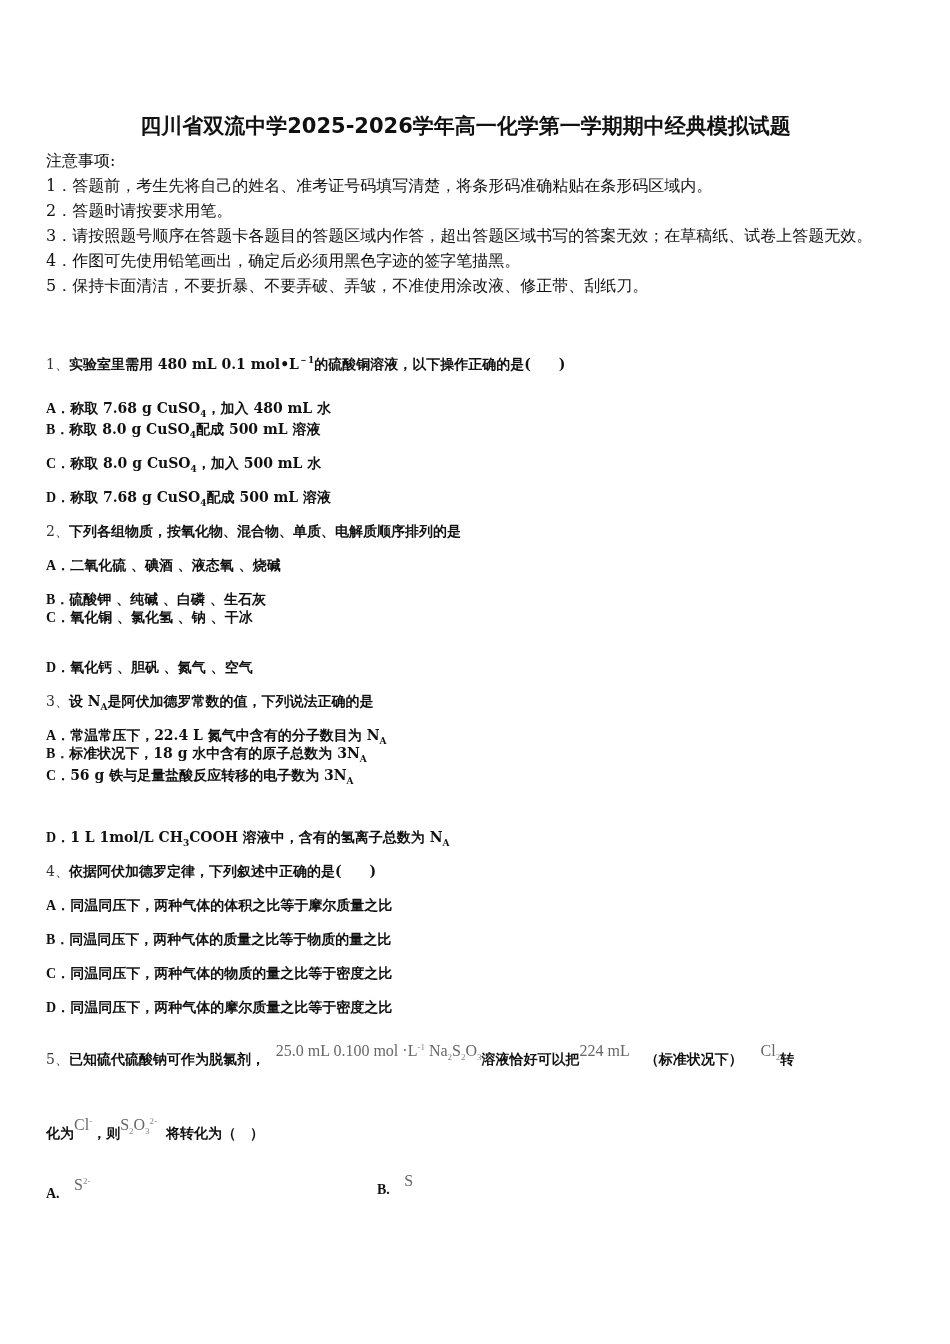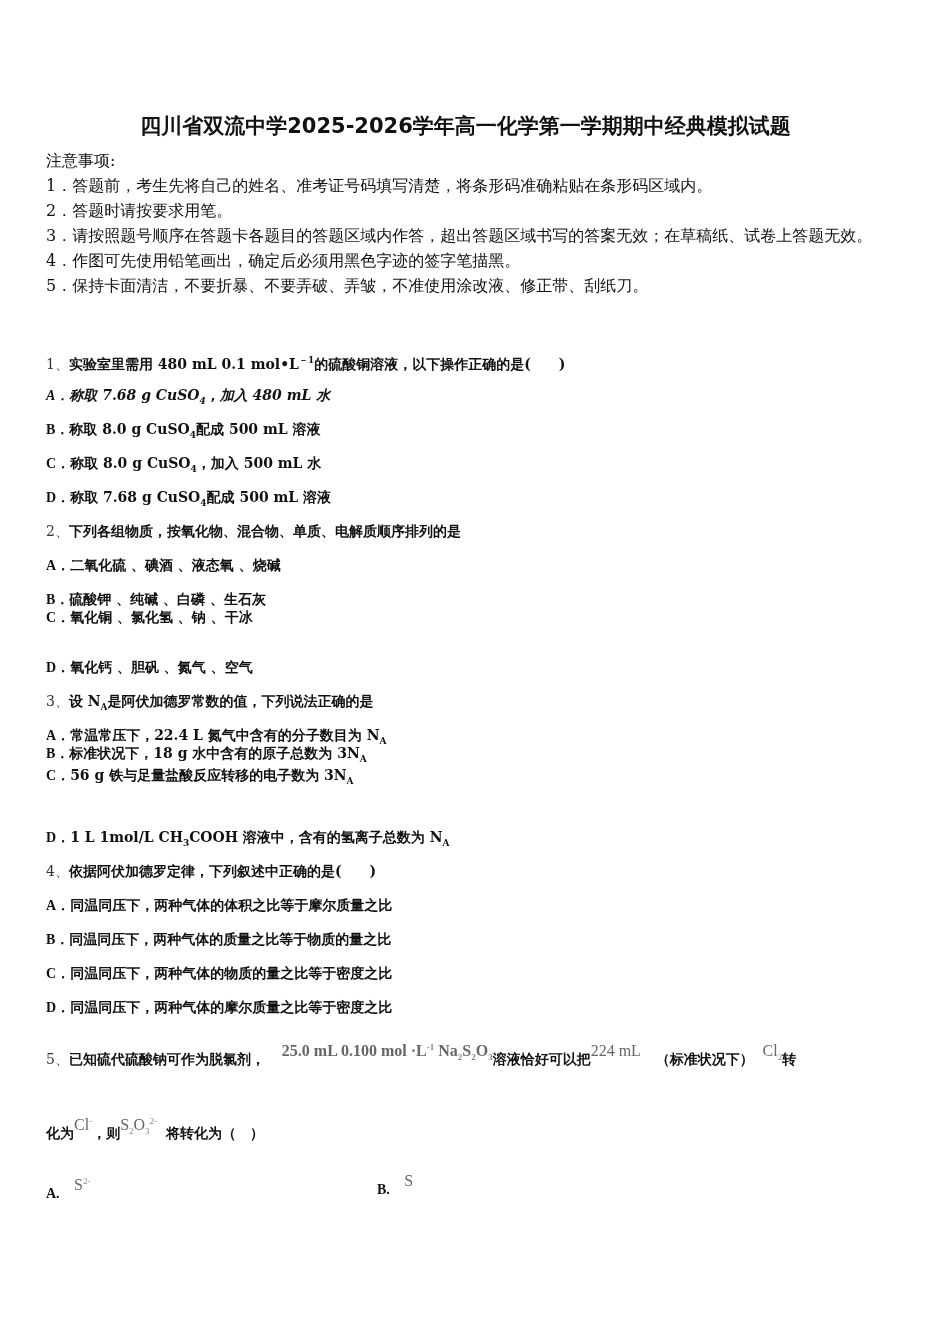--- a/index.html
+++ b/index.html
@@ -34,21 +34,21 @@
     <div class="line" style="top:226px;">3．请按照题号顺序在答题卡各题目的答题区域内作答，超出答题区域书写的答案无效；在草稿纸、试卷上答题无效。</div>
     <div class="line" style="top:251px;">4．作图可先使用铅笔画出，确定后必须用黑色字迹的签字笔描黑。</div>
     <div class="line" style="top:276px;">5．保持卡面清洁，不要折暴、不要弄破、弄皱，不准使用涂改液、修正带、刮纸刀。</div>
   </div>
 
 
   <div>
     <div class="line bold" style="top:350px;">
       <span class="qnum">1、</span><span>实验室里需用 480 mL 0.1 mol•L</span><sup>－1</sup><span>的硫酸铜溶液，以下操作正确的是(　　)</span>
     </div>
-    <div class="line opt-text" style="top:385px;font-style:italic;">
+    <div class="line opt-text" style="top:398px;">
       <span class="opt-letter">A．</span><span>称取 7.68 g CuSO</span><sub>4</sub><span>，加入 480 mL 水</span>
     </div>
     <div class="line opt-text" style="top:419px;">
       <span class="opt-letter">B．</span><span>称取 8.0 g CuSO</span><sub>4</sub><span>配成 500 mL 溶液</span>
     </div>
     <div class="line opt-text" style="top:453px;">
       <span class="opt-letter">C．</span><span>称取 8.0 g CuSO</span><sub>4</sub><span>，加入 500 mL 水</span>
     </div>
     <div class="line opt-text" style="top:487px;">
       <span class="opt-letter">D．</span><span>称取 7.68 g CuSO</span><sub>4</sub><span>配成 500 mL 溶液</span>
@@ -105,23 +105,23 @@
       <span class="opt-letter">C．</span><span>同温同压下，两种气体的物质的量之比等于密度之比</span>
     </div>
     <div class="line opt-text" style="top:997px;">
       <span class="opt-letter">D．</span><span>同温同压下，两种气体的摩尔质量之比等于密度之比</span>
     </div>
   </div>
 
   <div>
     <div class="line bold" style="top:1043px; line-height:24px;">
       <span class="qnum">5、</span><span>已知硫代硫酸钠可作为脱氯剂，</span>
-      <span class="formula f-raise" style="margin-left:12px;font-weight:bold;"><span>25.0 mL 0.100 mol ·L</span><sup>-1</sup> <span>Na</span><sub>2</sub><span>S</span><sub>2</sub><span>O</span><sub>3</sub></span><span>溶液恰好可以把</span><span class="formula f-raise">224 mL</span>
+      <span class="formula f-raise" style="margin-left:6px;"><span>25.0 mL 0.100 mol ·L</span><sup>-1</sup> <span>Na</span><sub>2</sub><span>S</span><sub>2</sub><span>O</span><sub>3</sub></span><span>溶液恰好可以把</span><span class="formula f-raise">224 mL</span>
       <span style="margin-left:10px;">（标准状况下）</span>
-      <span class="formula f-raise" style="margin-left:4px;"><span>Cl</span><sub>2</sub></span><span>转</span>
+      <span class="formula f-raise" style="margin-left:13px;"><span>Cl</span><sub>2</sub></span><span>转</span>
     </div>
     <div class="line bold" style="top:1117px; line-height:24px;">
       <span>化为</span><span class="formula f-raise"><span>Cl</span><sup>-</sup></span><span>，则</span><span class="formula f-raise"><span>S</span><sub>2</sub><span>O</span><sub>3</sub><sup>2-</sup></span>
       <span style="margin-left:4px;">将转化为（　）</span>
     </div>
     <div class="line" style="top:1177px; line-height:24px;">
       <span class="opt-letter">A.</span>
       <span class="formula f-raise" style="margin-left:10px;"><span>S</span><sup>2-</sup></span>
     </div>
     <div class="line" style="top:1177px; left:377px; line-height:24px;">

